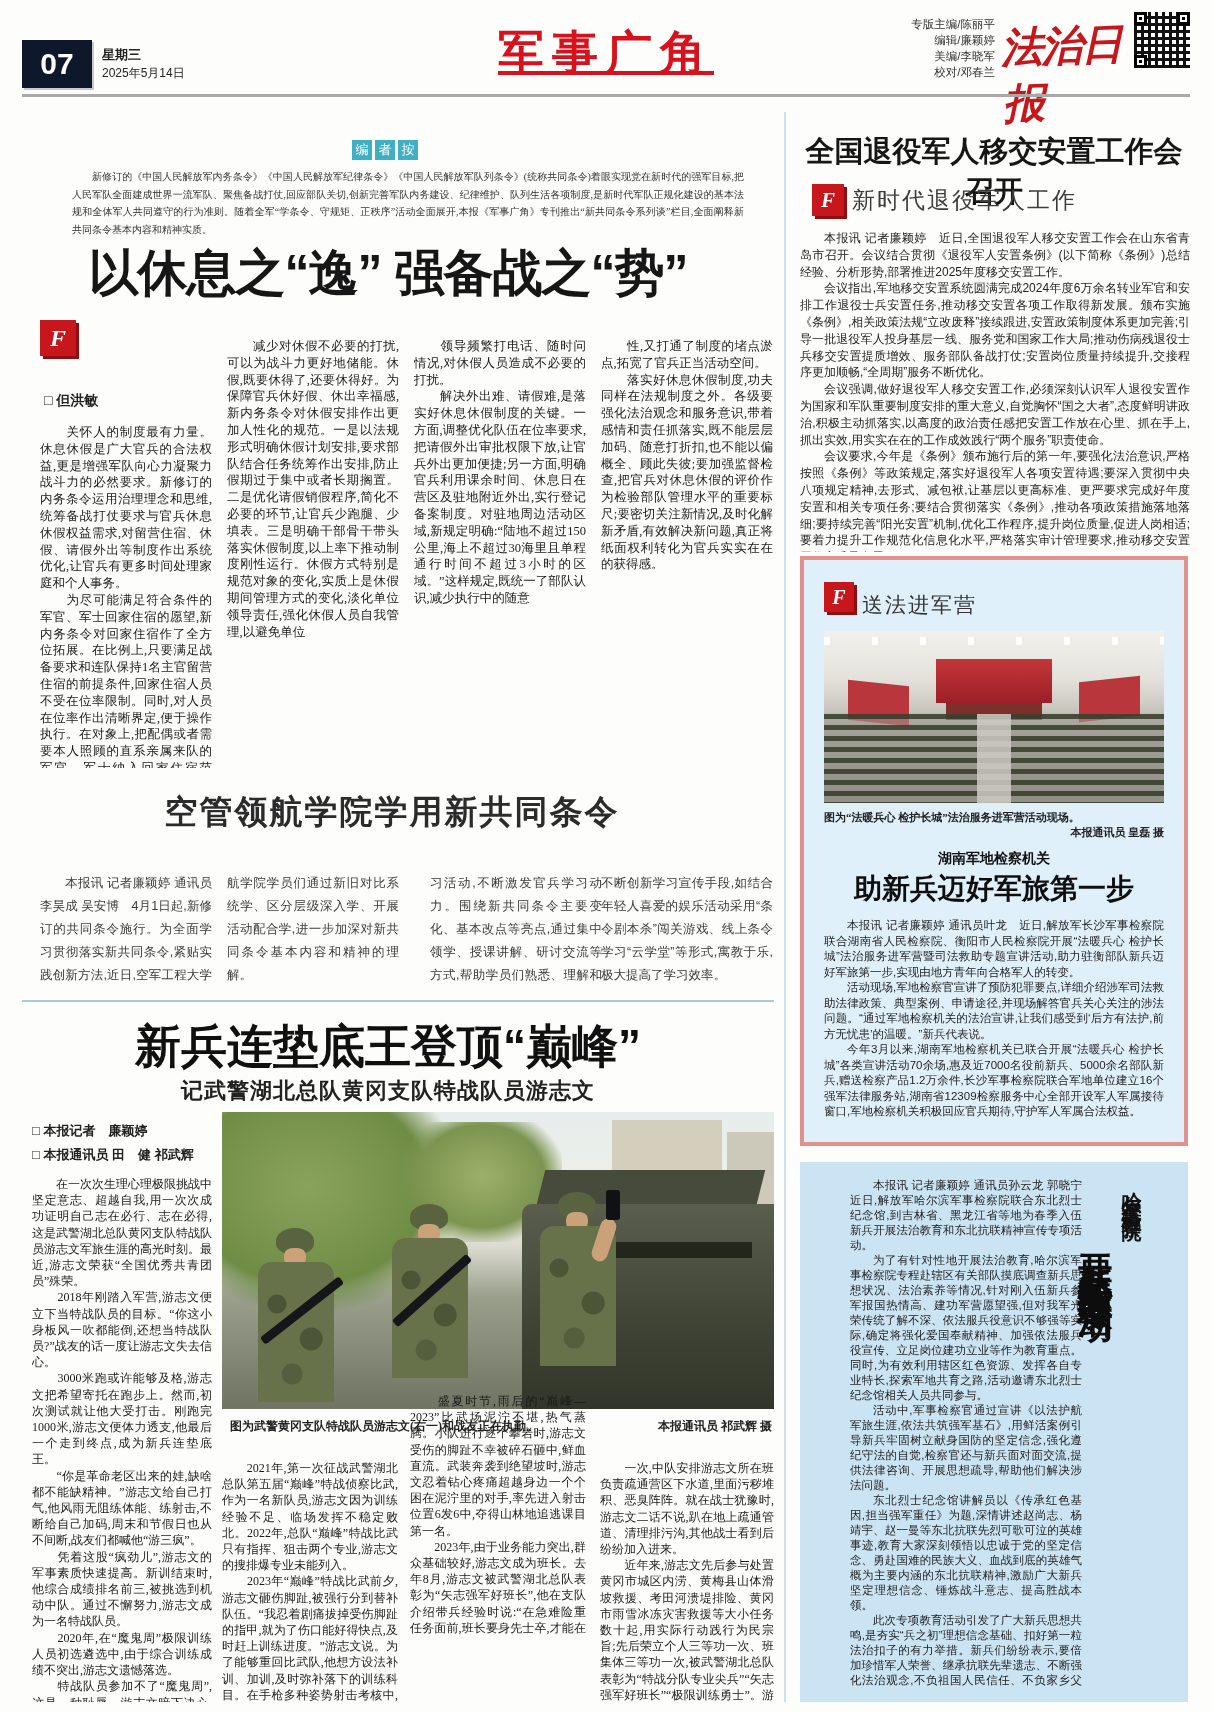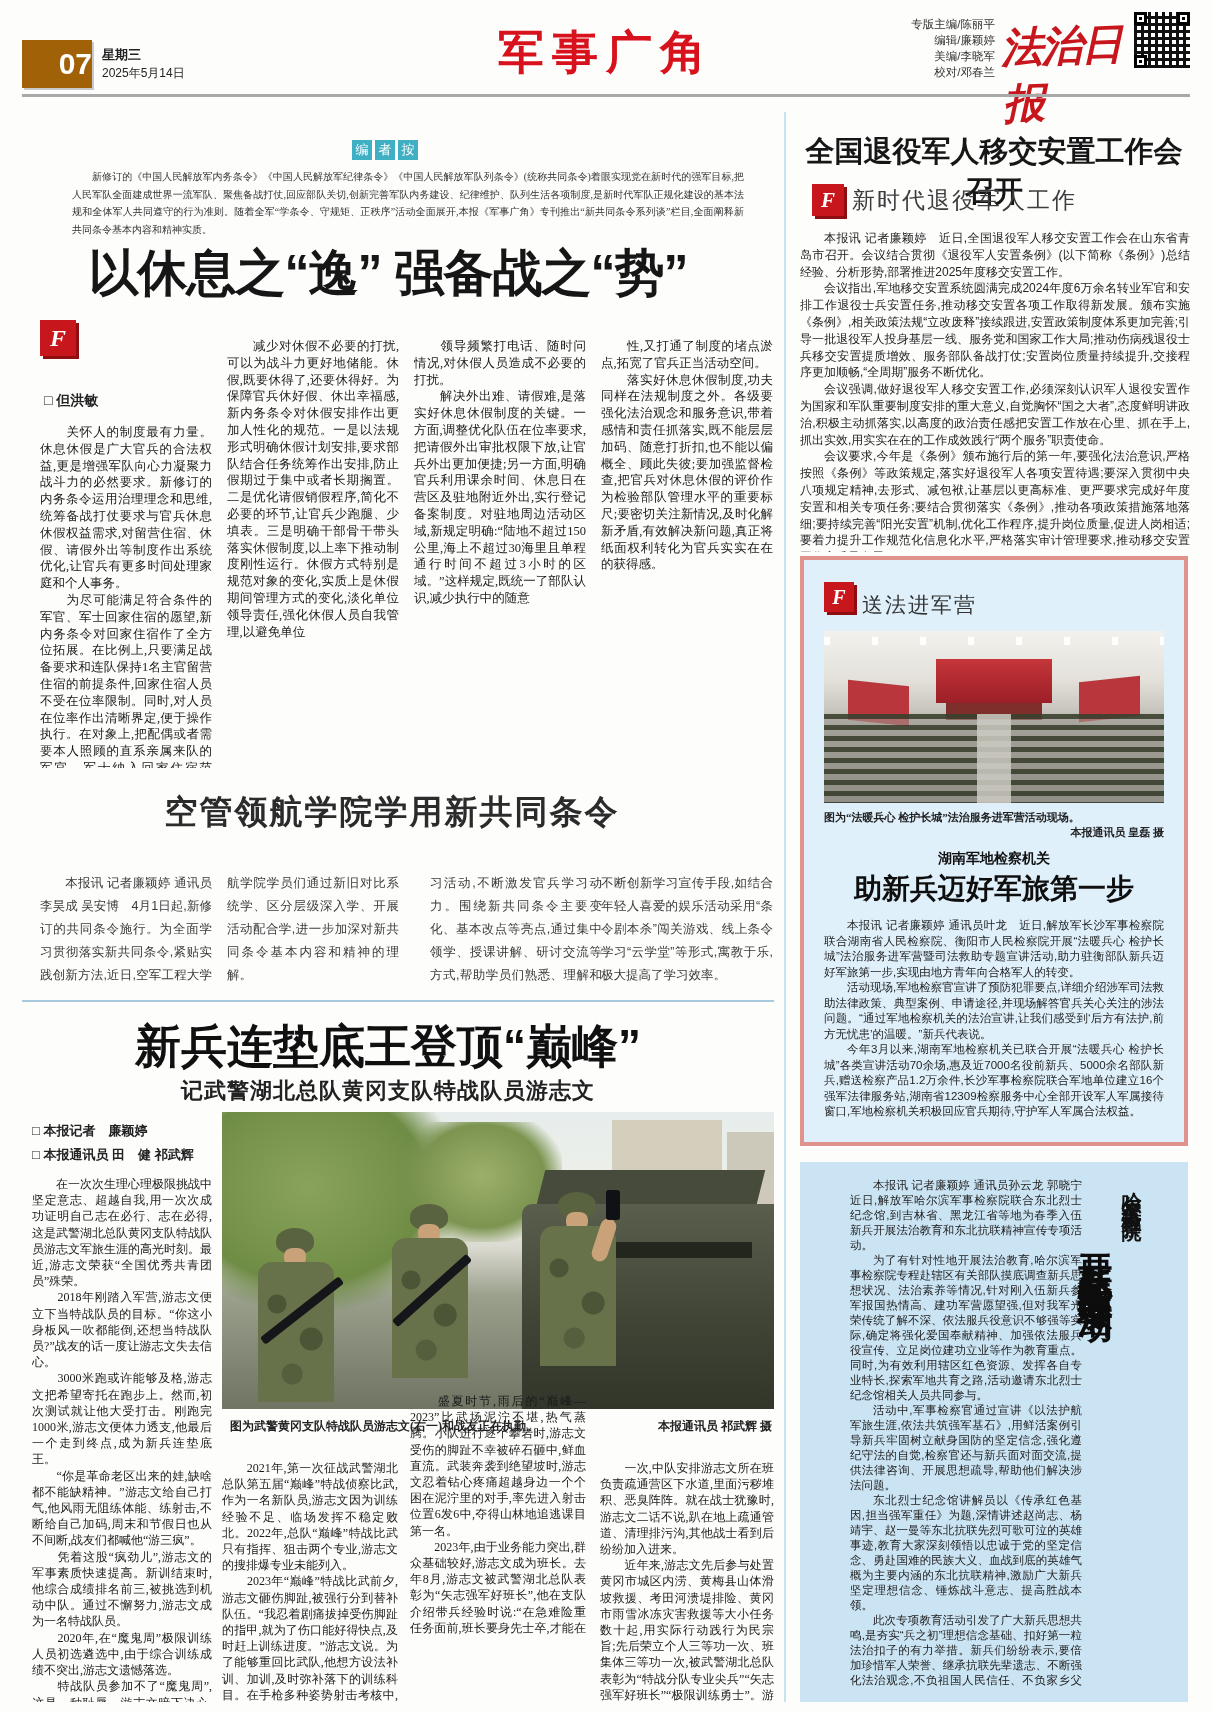--- a/index.html
+++ b/index.html
@@ -5,27 +5,27 @@
   * { margin:0; padding:0; box-sizing:border-box; }
   html,body { width:1212px; height:1713px; background:#fdfdfc; position:relative;
     font-family:"Liberation Sans", sans-serif; color:#1c1c1c; }
   .abs { position:absolute; }
   .serif { font-family:"Liberation Serif", serif; }
   .just { text-align:justify; }
   .clip { overflow:hidden; }
   .pre { white-space:pre-line; }
 
   
-  .pagenum { left:22px; top:40px; width:70px; height:48px; background:#a16207;
-    color:#fff; font-size:30px; font-weight:bold; text-align:right; line-height:48px;
+  .pagenum { left:22px; top:40px; width:70px; height:48px; background:#0f172a;
+    color:#fff; font-size:30px; font-weight:bold; text-align:center; line-height:48px;
     box-shadow:2px 2px 0 #c9c9c9; }
   .dateblock { left:102px; top:46px; font-size:12px; line-height:18px; color:#222; }
   .dateblock .wd { font-weight:bold; font-size:13px; }
   .sectitle { left:406px; top:22px; width:400px; text-align:center; font-size:46px;
-    font-weight:900; color:#d8121c; letter-spacing:8px; }
+    font-weight:900; color:#d8121c; letter-spacing:8px;text-decoration:underline; }
   .credits { left:845px; top:16px; width:150px; text-align:right; font-size:11.5px;
     line-height:16px; color:#333; }
   .masthead { left:1002px; top:18px; width:130px; font-size:42px; font-weight:bold;
     font-style:italic; color:#c8161d; font-family:"Liberation Serif", serif;
     transform:rotate(-2deg); letter-spacing:-2px; }
   .qr { left:1134px; top:12px; width:56px; height:56px; background-color:#fff;
     background-image:
       repeating-linear-gradient(90deg,#111 0 3px,transparent 3px 7px),
       repeating-linear-gradient(0deg,#111 0 3px,#fff 3px 7px); }
   .qr .fp { position:absolute; width:13px; height:13px; border:3px solid #000; background:#fff; }

